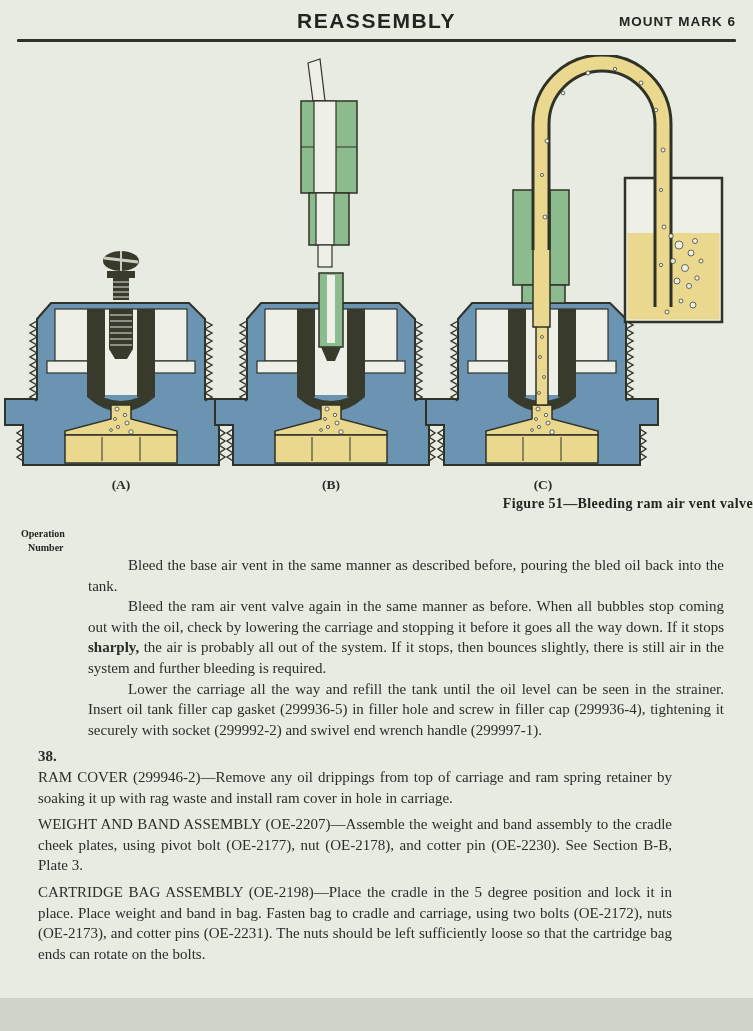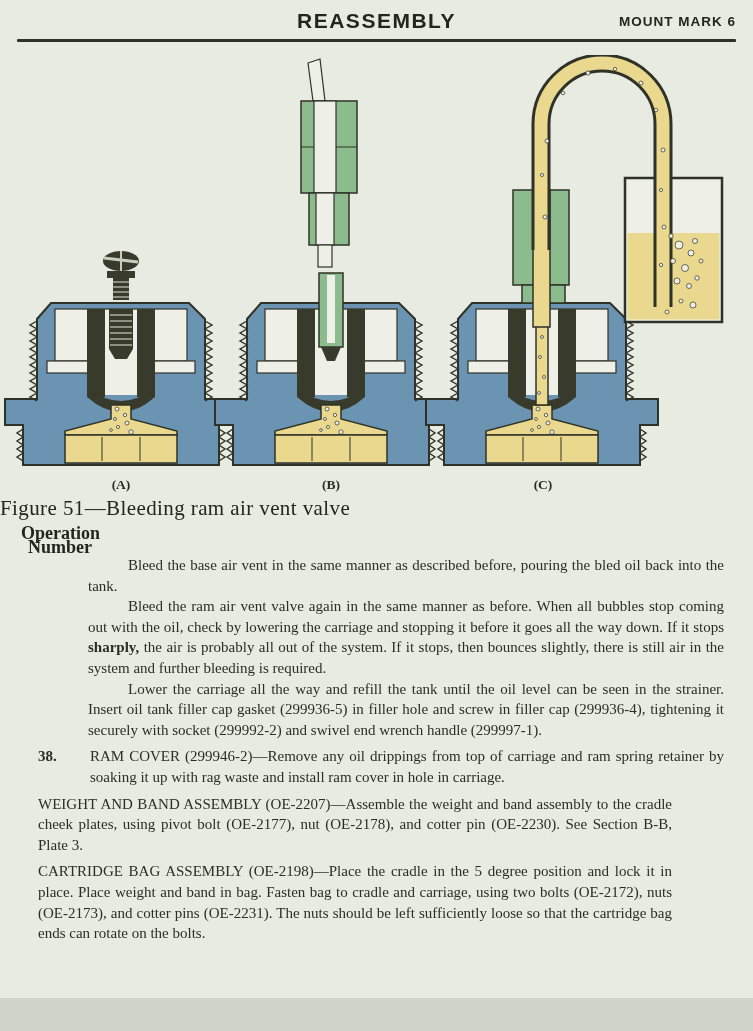--- a/index.html
+++ b/index.html
@@ -45,44 +45,44 @@
     background:var(--rule);border-radius:1px;
   }
   
   .fig-svg{position:absolute;top:55px;left:0;}
   .panel-label{
     position:absolute;top:477px;transform:translateX(-50%);
     font-weight:700;font-size:13.5px;color:var(--ink);
   }
   .pl-a{left:121px}.pl-b{left:331px}.pl-c{left:543px}
   .fig-caption{
-    position:absolute;top:496px;left:0;width:753px;text-align:left;
-    font-weight:400;font-size:21px;letter-spacing:.4px;
+    position:absolute;top:496px;left:0;width:753px;text-align:right;
+    font-weight:700;font-size:14px;letter-spacing:.4px;
     color:var(--heading-ink);
   }
   
   .op-label{
     position:absolute;top:527px;left:21px;
-    font-weight:700;font-size:18px;line-height:13.5px;
+    font-weight:700;font-size:10px;line-height:13.5px;
     color:var(--heading-ink);
     font-family:Liberation Serif, serif;
   }
   .op-label .l2{display:block;margin-left:7px;}
   
   .text-block{
     position:absolute;top:555px;left:0;width:753px;
     padding:0 18px 0 38px;
     font-size:15px;line-height:20.6px;
   }
   .paragraphs{margin-left:50px;width:636px;}
   .paragraphs p{
     text-indent:40px;text-align:justify;text-align-last:left;
   }
   .steps{margin-top:2px;}
-  .step{display:flex;margin-top:6px;}
+  .step{display:flex;margin-top:6px;flex-direction:column;}
   .step-num{flex:none;width:52px;font-weight:700;}
   .step-text{width:634px;text-align:justify;text-align-last:left;}
   
   .bot-rule{
     position:absolute;top:1002px;left:17px;width:719px;height:2.5px;
     background:var(--rule);border-radius:1px;
   }
   .ftr-left{
     position:absolute;top:1010px;left:21px;
     font-family:"Liberation Sans","DejaVu Sans",sans-serif;

